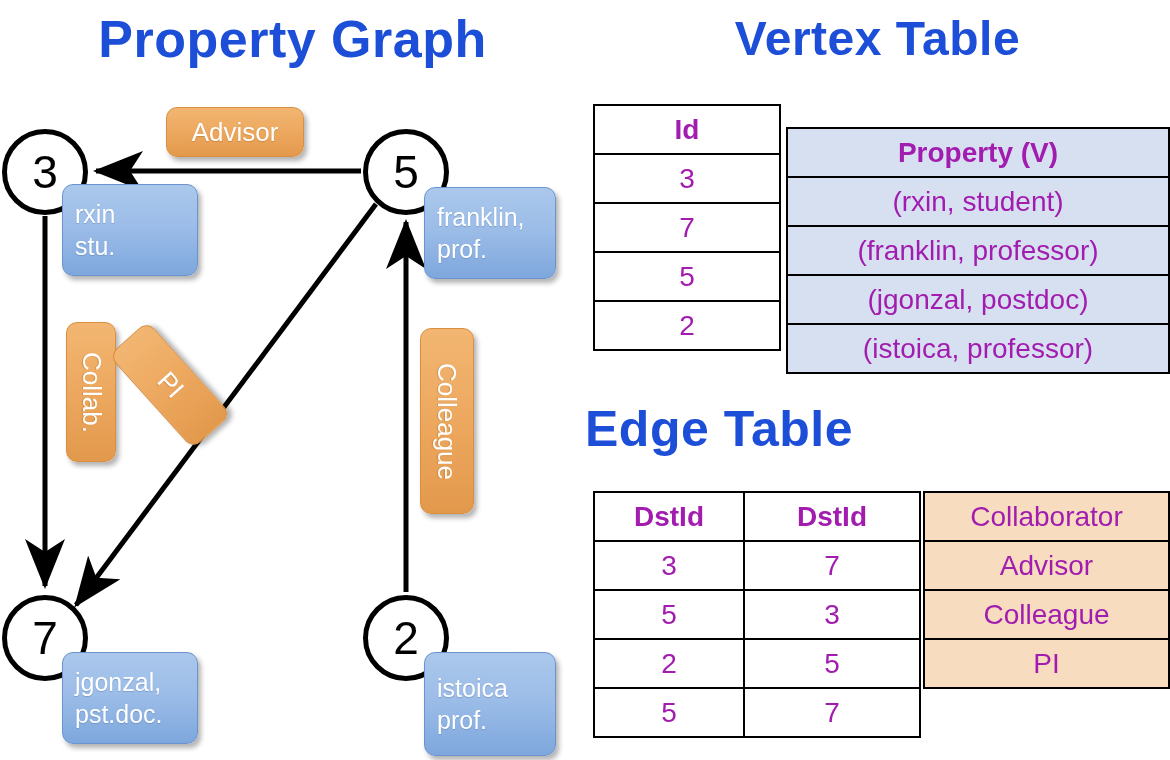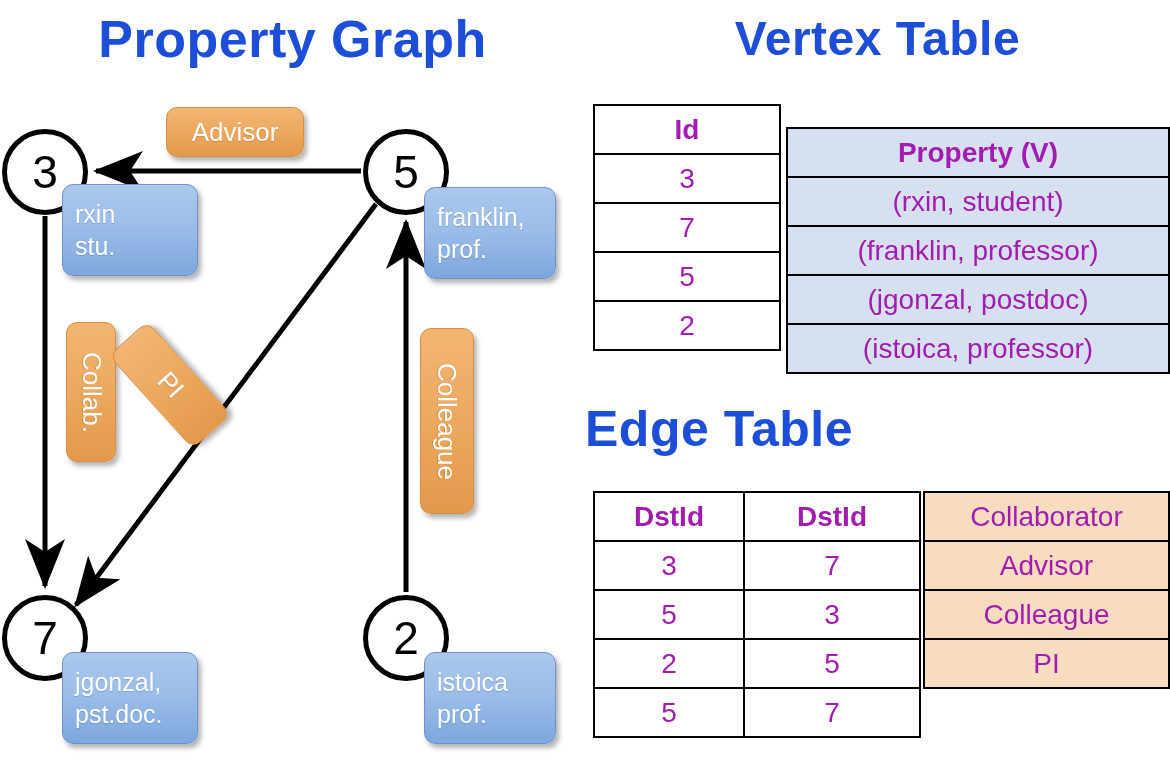--- a/index.html
+++ b/index.html
@@ -108,21 +108,21 @@
     border: 1px solid #d98f41;
     font-size: 26px;
     text-shadow: 0 1px 1px rgba(150,95,30,0.35);
   }
   .prop-box .lbl { display: block; }
   .prop-box.blue .lbl { width: 100%; text-align: left; white-space: pre-line; }
 
   #box-rxin      { left: 62px;  top: 184px; width: 136px; height: 92px; }
   #box-franklin  { left: 424px; top: 187px; width: 132px; height: 92px; }
   #box-jgonzal   { left: 62px;  top: 652px; width: 136px; height: 92px; }
-  #box-istoica   { left: 424px; top: 652px; width: 132px; height: 92px; }
+  #box-istoica   { left: 424px; top: 652px; width: 132px; height: 104px; }
 
   #box-advisor {
     left: 166px; top: 107px; width: 138px; height: 50px;
   }
 
   
   .prop-box.vert .lbl {
     transform: rotate(90deg);
     white-space: nowrap;
   }

